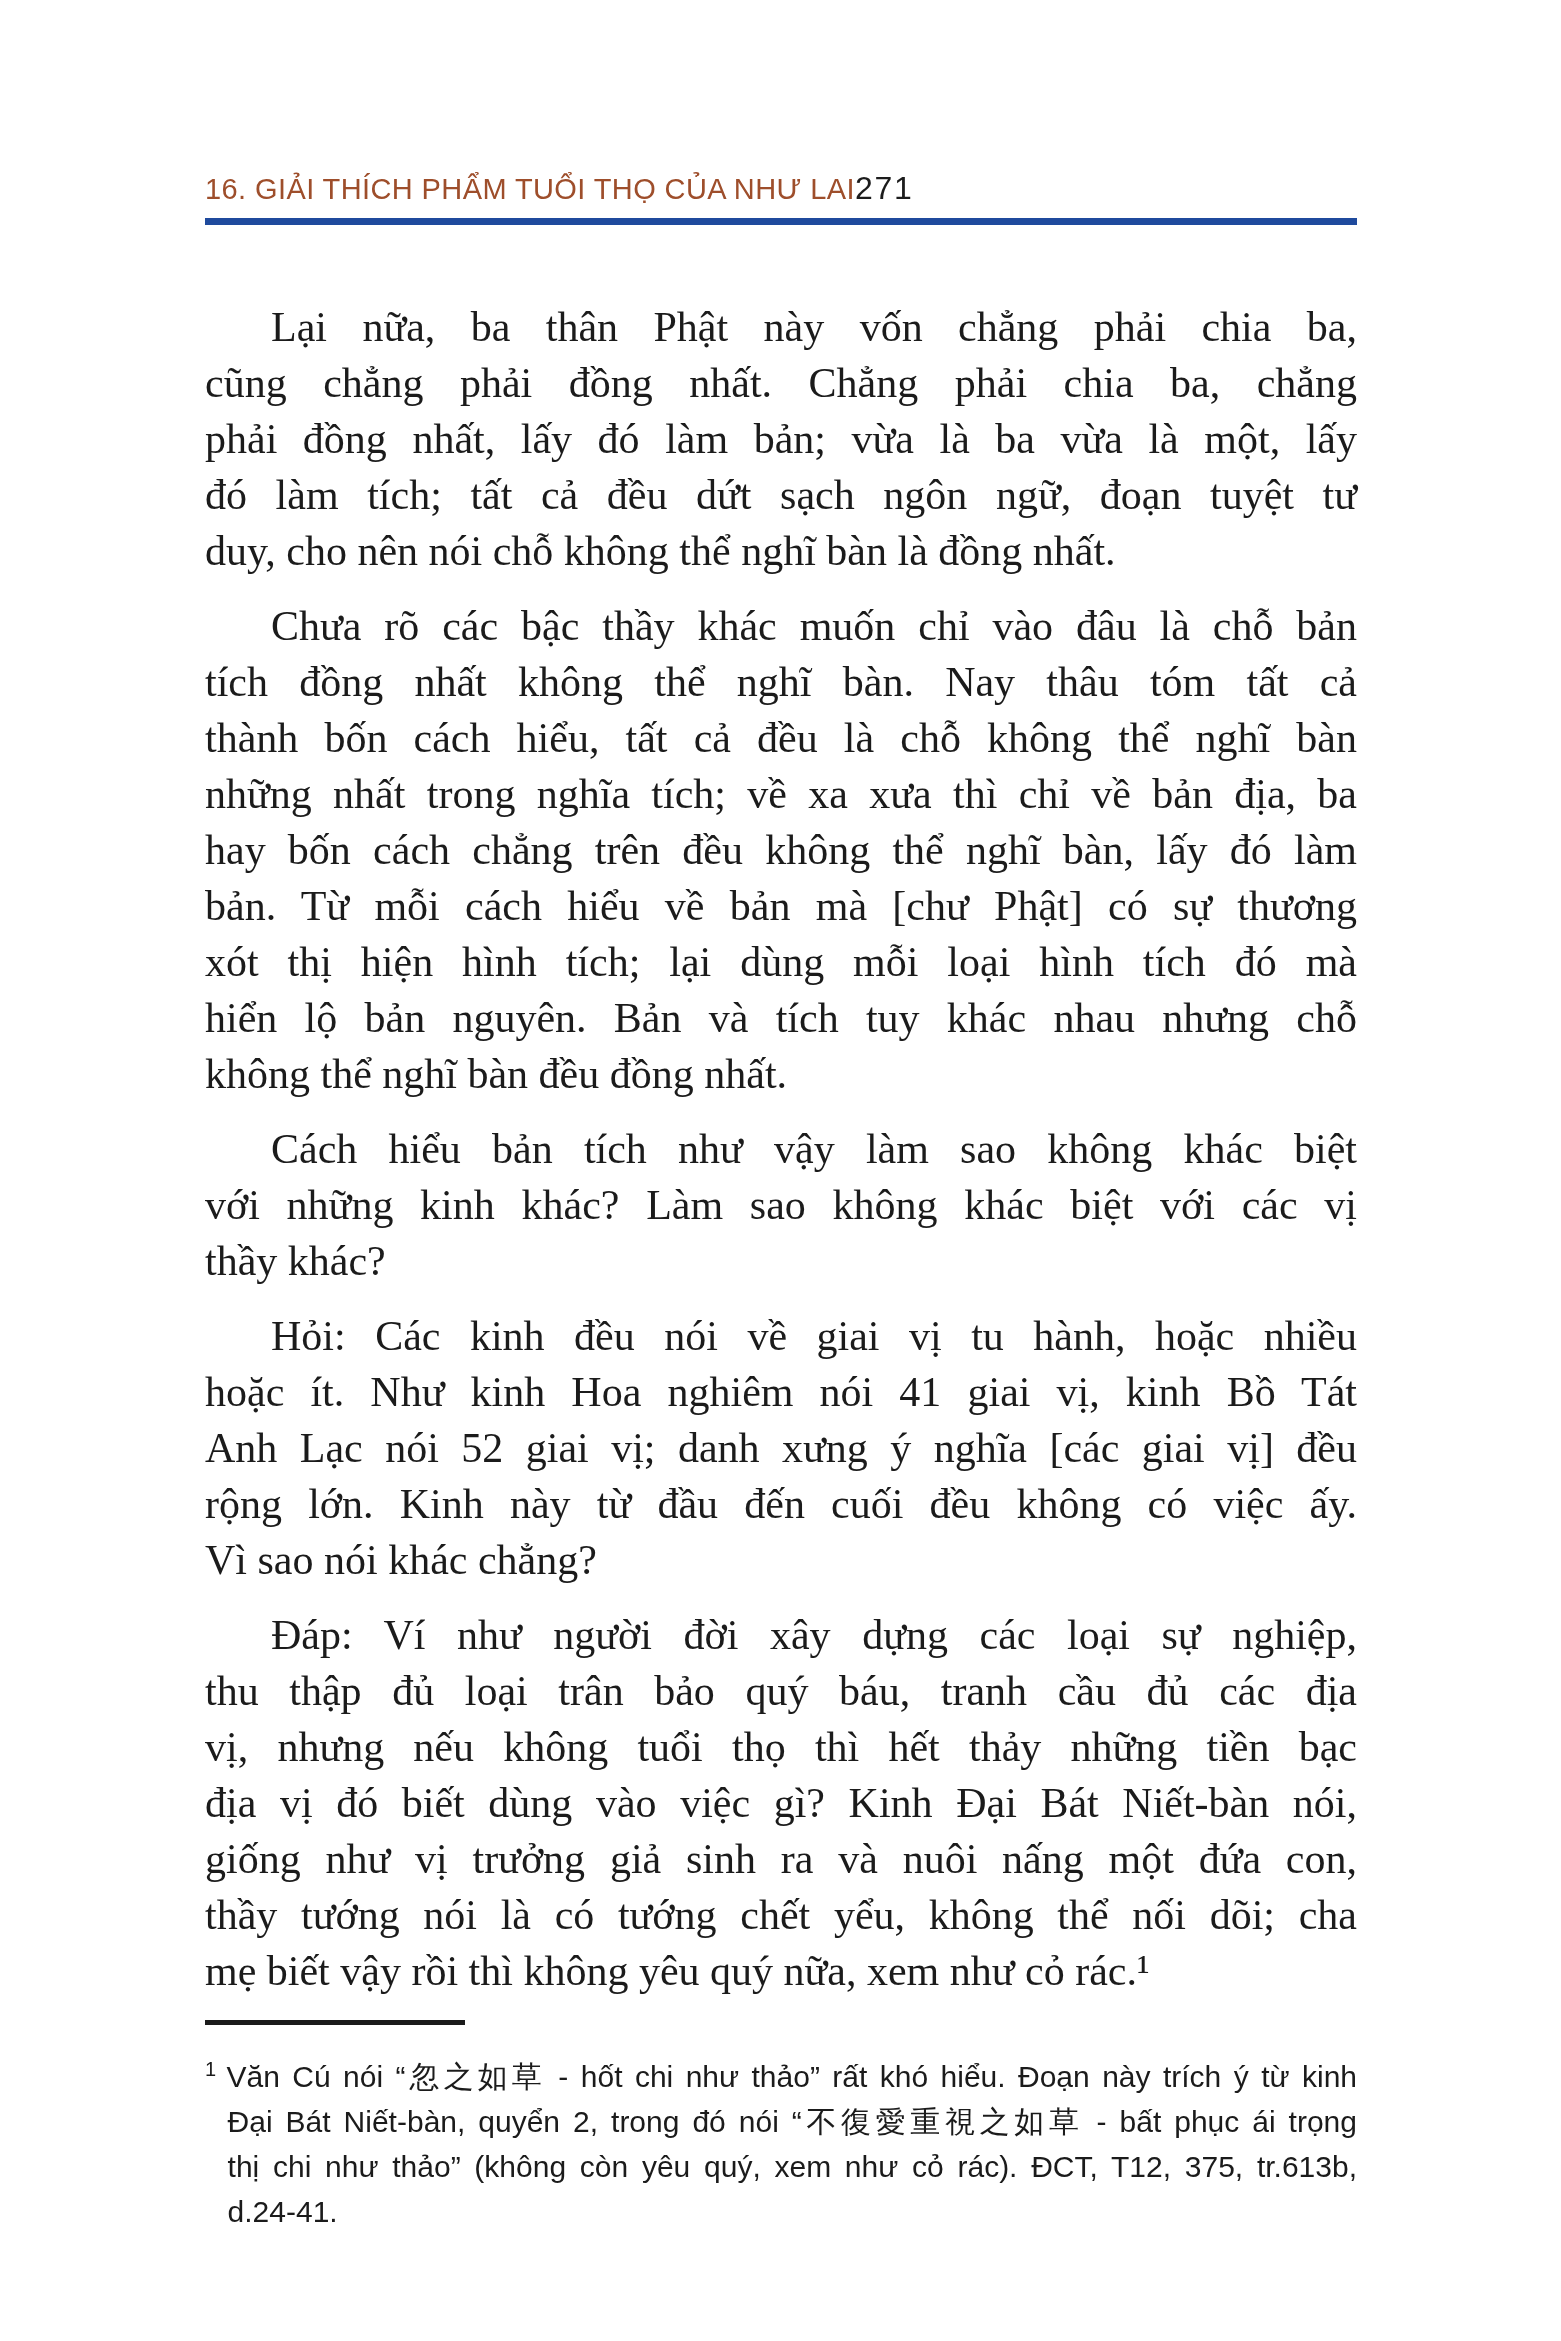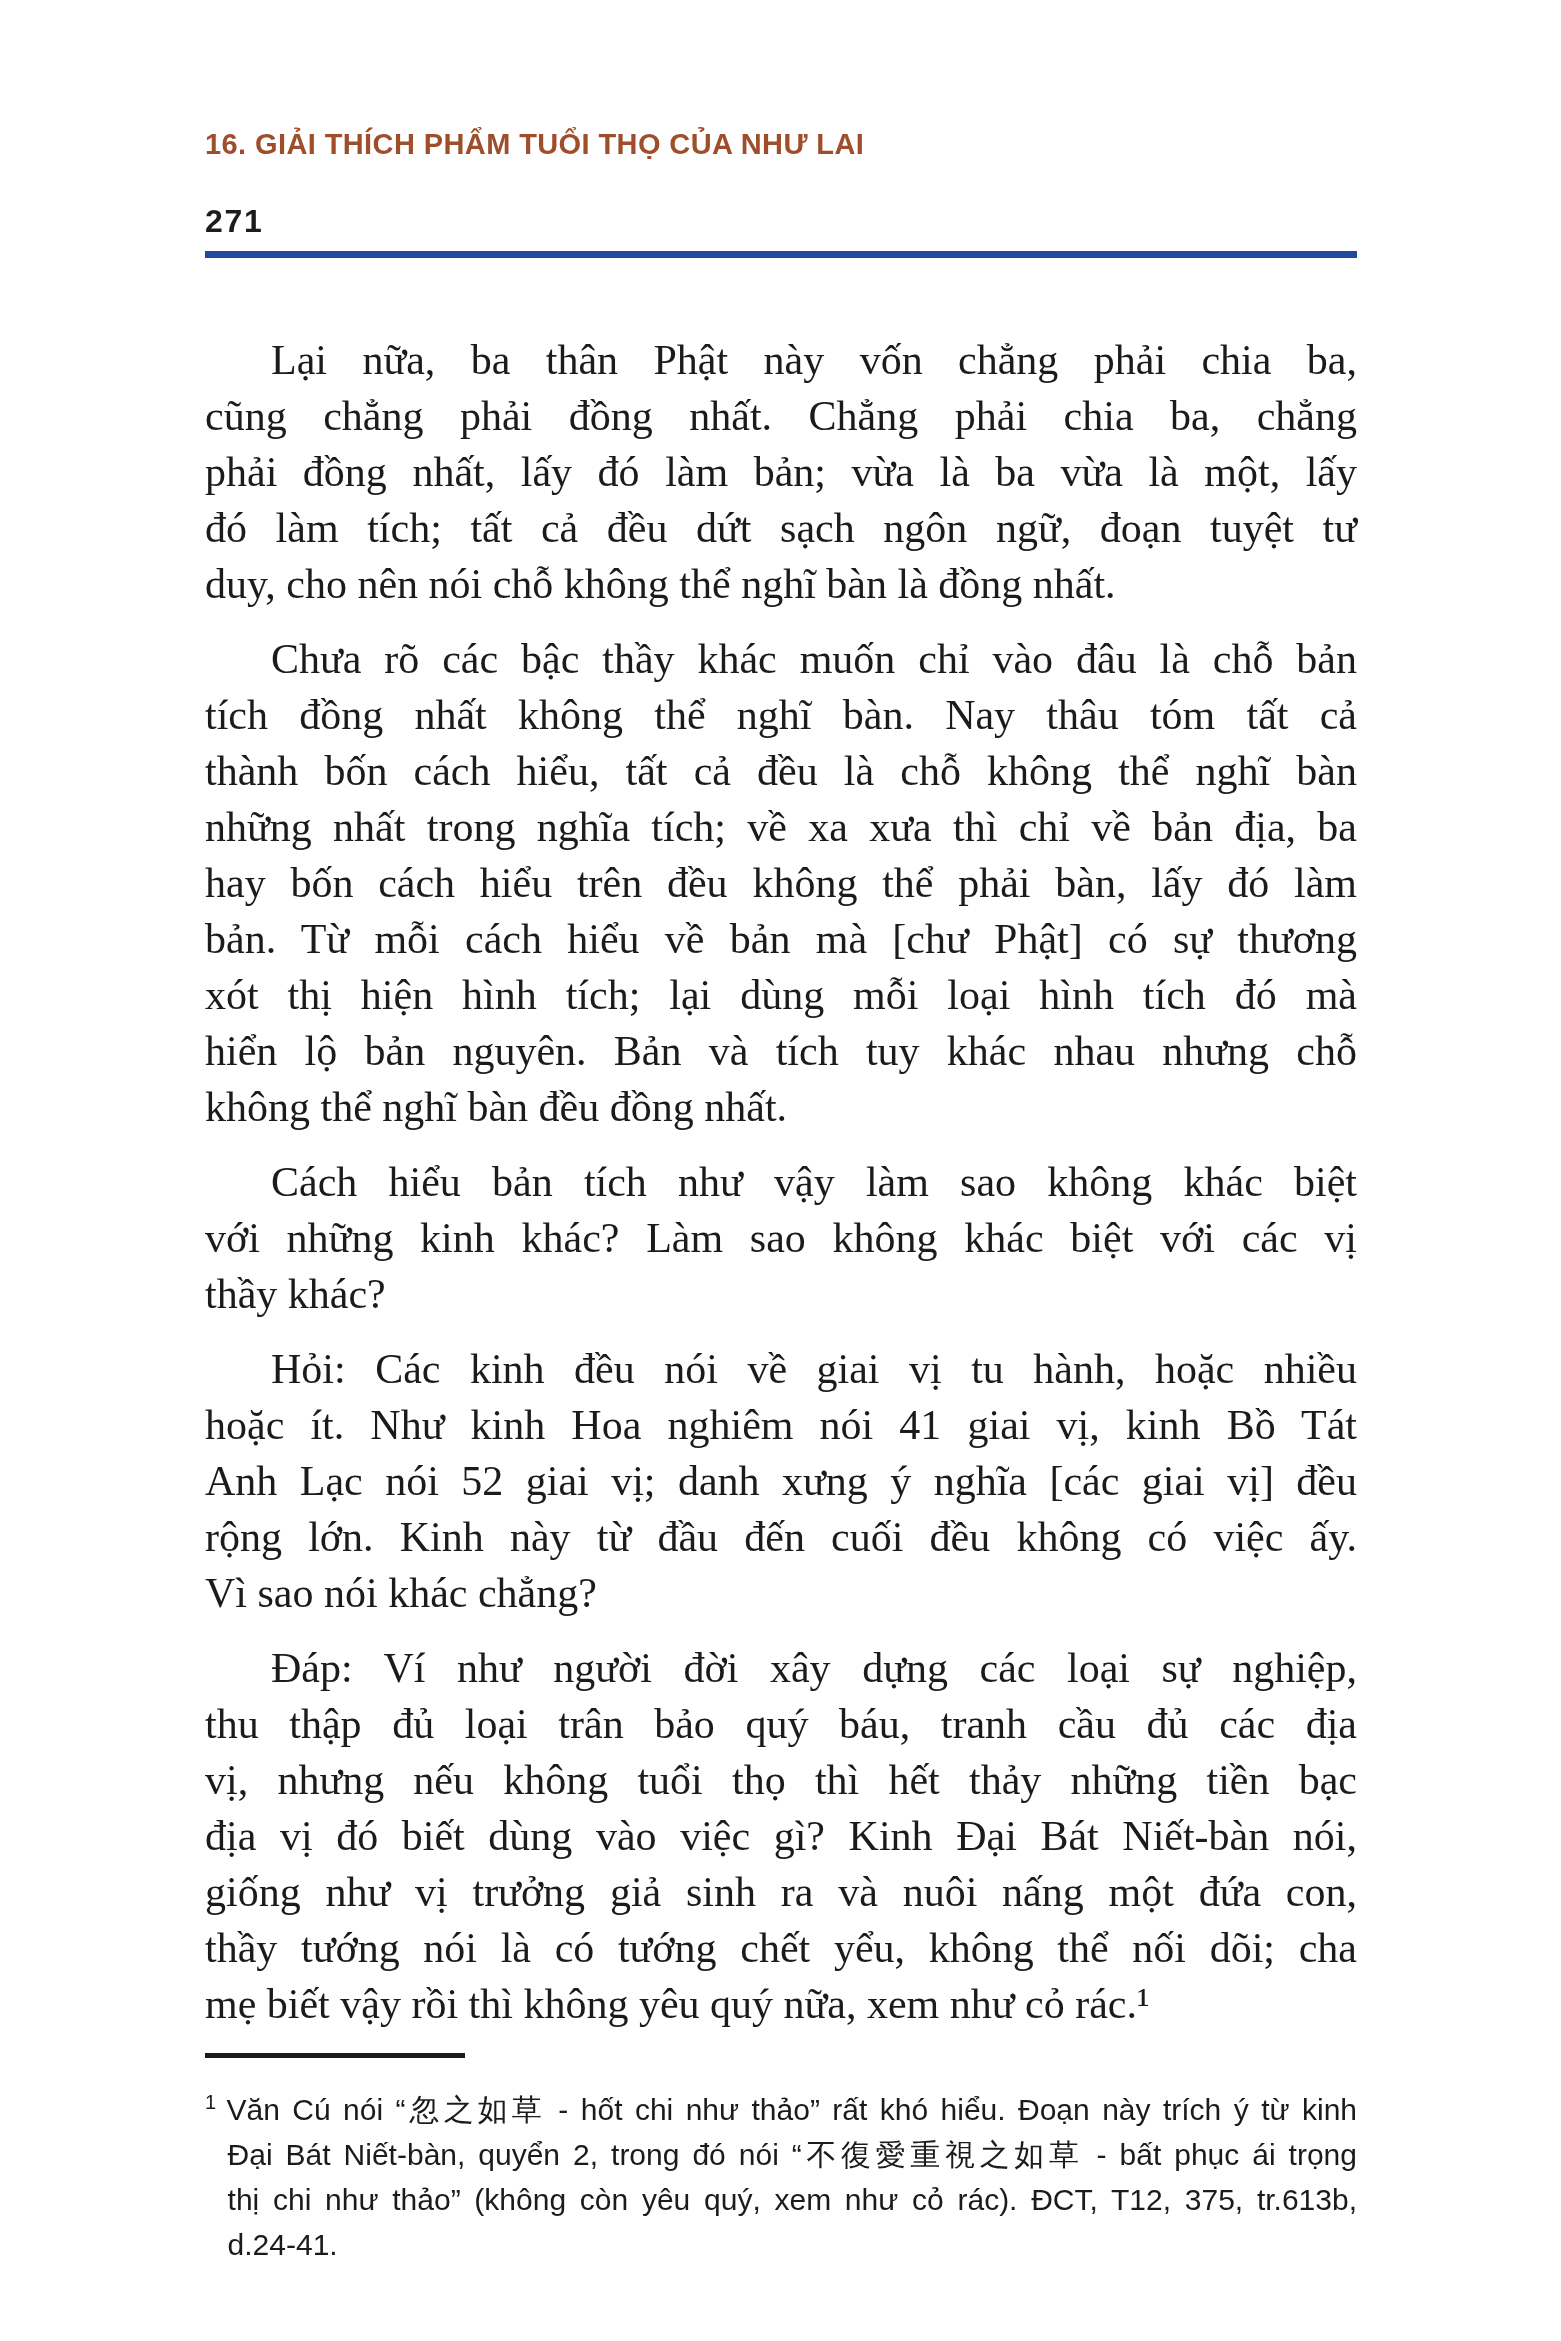--- a/index.html
+++ b/index.html
@@ -10,22 +10,21 @@
     box-sizing:border-box;
     padding:128px 204px 0 205px;
     font-family:"Liberation Serif","DejaVu Serif",serif;
     overflow:hidden;
   }
   .running-head {
     display:flex;
     justify-content:flex-start;
     align-items:baseline;
     font-family:"Liberation Sans","DejaVu Sans",sans-serif;
-    font-weight:bold;
-    flex-direction:column;
+    font-weight:normal;
   }
   .chapter-title {
     color:#9e4e2b;
     font-size:29px;
     letter-spacing:0.4px;
   }
   .page-number {
     color:#1c1c1c;
     font-size:32px;
     letter-spacing:1.7px;
@@ -93,21 +92,21 @@
         <div class="line">cũng chẳng phải đồng nhất. Chẳng phải chia ba, chẳng</div>
         <div class="line">phải đồng nhất, lấy đó làm bản; vừa là ba vừa là một, lấy</div>
         <div class="line">đó làm tích; tất cả đều dứt sạch ngôn ngữ, đoạn tuyệt tư</div>
         <div class="line last">duy, cho nên nói chỗ không thể nghĩ bàn là đồng nhất.</div>
       </div>
       <div class="paragraph">
         <div class="line first">Chưa rõ các bậc thầy khác muốn chỉ vào đâu là chỗ bản</div>
         <div class="line">tích đồng nhất không thể nghĩ bàn. Nay thâu tóm tất cả</div>
         <div class="line">thành bốn cách hiểu, tất cả đều là chỗ không thể nghĩ bàn</div>
         <div class="line">những nhất trong nghĩa tích; về xa xưa thì chỉ về bản địa, ba</div>
-        <div class="line">hay bốn cách hiểu trên đều không thể phải bàn, lấy đó làm</div>
+        <div class="line">hay bốn cách chẳng trên đều không thể nghĩ bàn, lấy đó làm</div>
         <div class="line">bản. Từ mỗi cách hiểu về bản mà [chư Phật] có sự thương</div>
         <div class="line">xót thị hiện hình tích; lại dùng mỗi loại hình tích đó mà</div>
         <div class="line">hiển lộ bản nguyên. Bản và tích tuy khác nhau nhưng chỗ</div>
         <div class="line last">không thể nghĩ bàn đều đồng nhất.</div>
       </div>
       <div class="paragraph">
         <div class="line first">Cách hiểu bản tích như vậy làm sao không khác biệt</div>
         <div class="line">với những kinh khác? Làm sao không khác biệt với các vị</div>
         <div class="line last">thầy khác?</div>
       </div>

